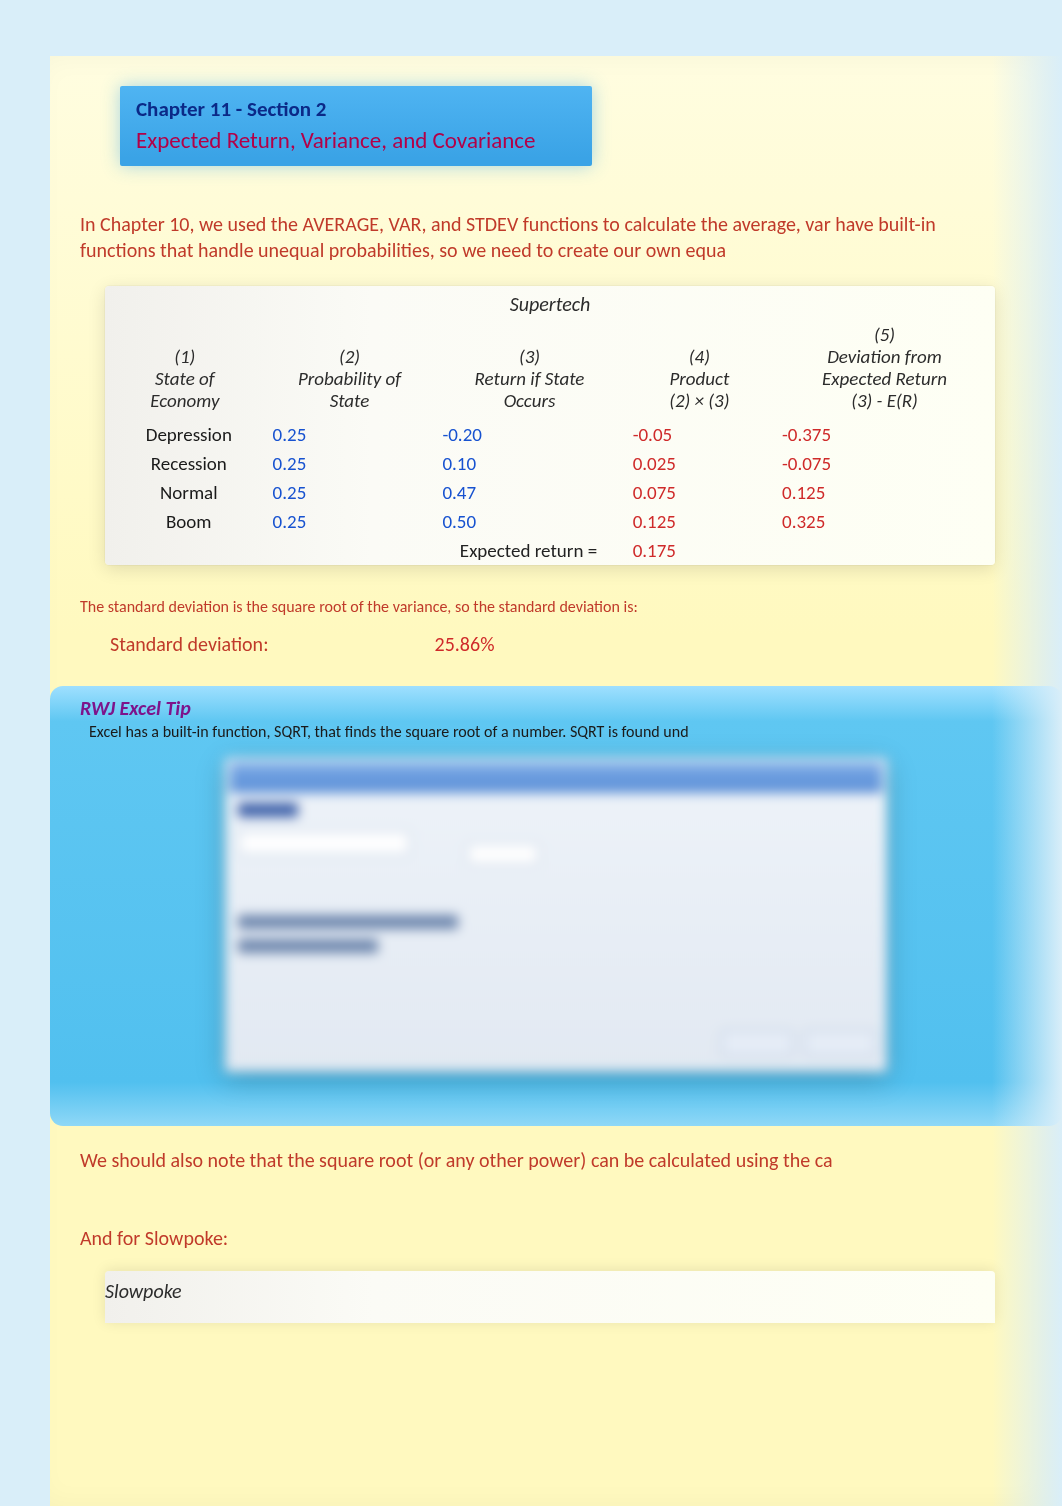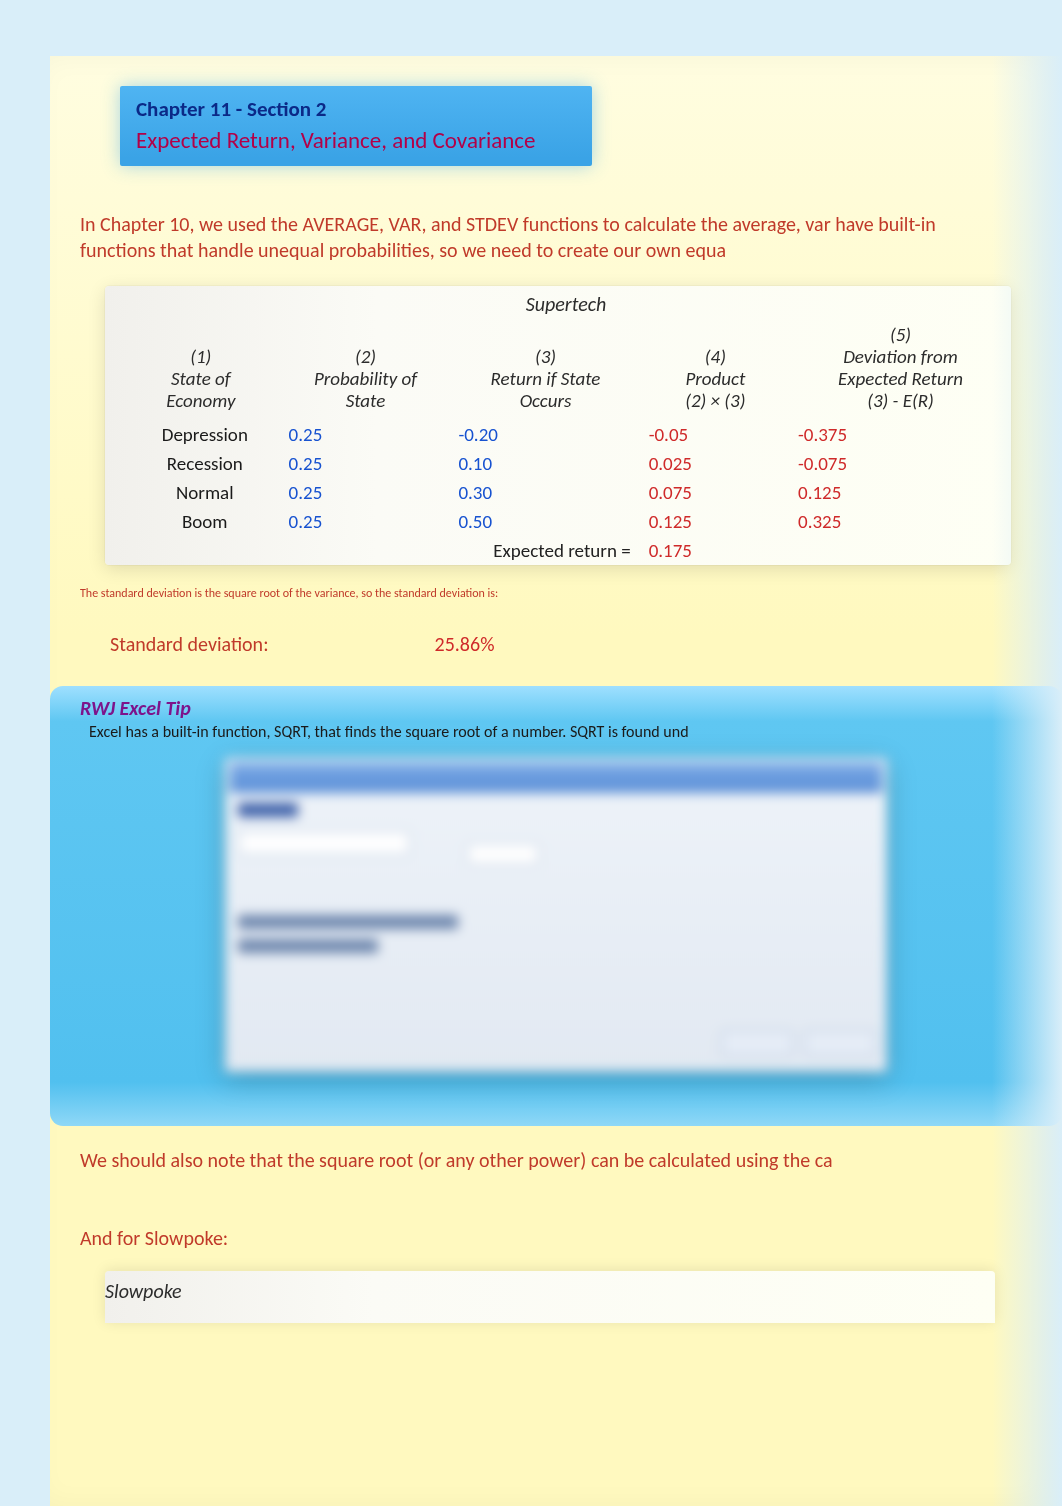--- a/index.html
+++ b/index.html
@@ -32,41 +32,40 @@
     position:absolute;left:30px;top:155px;width:870px;
     color:#c03a2a;font-size:20px;line-height:26px;
   }
   
   .tcard{
     position:absolute;left:55px;top:230px;width:890px;
     background:linear-gradient(90deg,#f1f0ec 0%,#fbfbf6 30%,#fefff4 100%);
     border-radius:4px;
     box-shadow:0 4px 18px rgba(0,0,0,.12),0 0 0 1px rgba(0,0,0,.03);
     filter:blur(.2px);
-    padding-left:16px;
   }
   .tcard .caption{
     text-align:center;font-style:italic;color:#2c2c2c;font-size:20px;
     padding:6px 0 2px 0;
   }
   table.data{
     width:100%;border-collapse:collapse;font-size:19px;
   }
   table.data th{
     font-style:italic;font-weight:400;color:#2c2c2c;
     padding:6px 8px 8px 8px;vertical-align:bottom;line-height:22px;
   }
   table.data td{padding:3px 8px;text-align:left}
   table.data td:first-child{text-align:center;padding-left:16px}
   .blue{color:#1752d0}
   .red{color:#cf2a2a}
   .erow td{padding-top:6px;padding-bottom:10px}
-  .erow .lab{text-align:right;padding-right:10px;color:#222}
+  .erow .lab{text-align:center;padding-right:10px;color:#222}
   .stddev-line{
-    position:absolute;left:30px;top:530px;color:#c03a2a;font-size:12px
+    position:absolute;left:30px;top:541px;color:#c03a2a;font-size:16px
   }
   .stddev-row{
     position:absolute;left:60px;top:576px;width:820px
   }
   .stddev-row .lab{color:#c03a2a;display:inline-block;width:320px}
   .stddev-row .val{color:#cf2a2a;display:inline-block}
   
   .tipband{
     position:absolute;left:0;top:630px;right:0;height:440px;
     background:linear-gradient(180deg,#9fe0ff 0%,#5fc7f2 8%,#51c0ef 90%,#8fd8f7 100%);
@@ -155,21 +154,21 @@
         <tr>
           <td>Recession</td>
           <td class="blue">0.25</td>
           <td class="blue">0.10</td>
           <td class="red">0.025</td>
           <td class="red">-0.075</td>
         </tr>
         <tr>
           <td>Normal</td>
           <td class="blue">0.25</td>
-          <td class="blue">0.30</td>
+          <td class="blue">0.47</td>
           <td class="red">0.075</td>
           <td class="red">0.125</td>
         </tr>
         <tr>
           <td>Boom</td>
           <td class="blue">0.25</td>
           <td class="blue">0.50</td>
           <td class="red">0.125</td>
           <td class="red">0.325</td>
         </tr>

